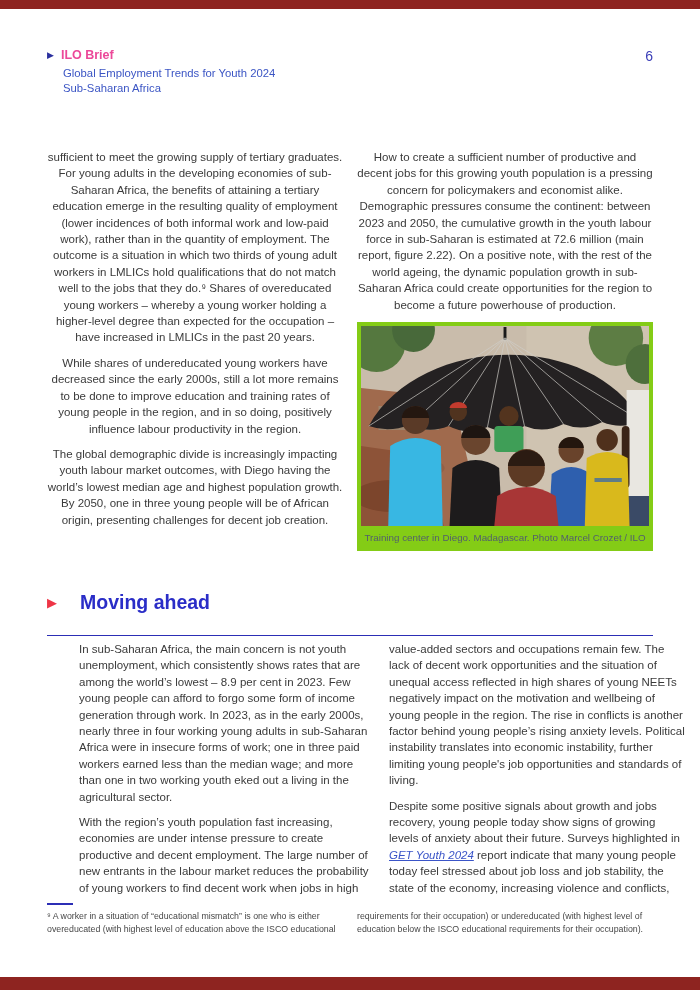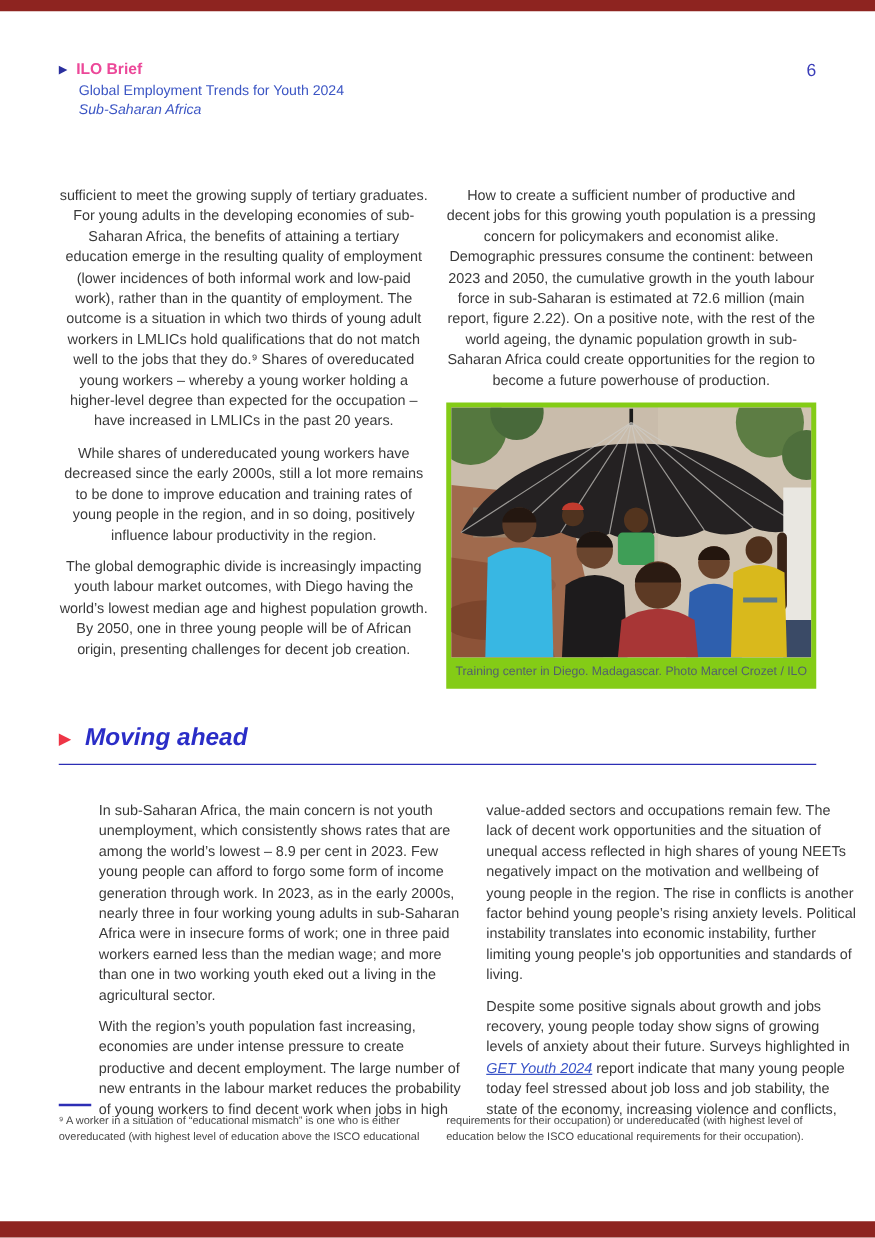--- a/index.html
+++ b/index.html
@@ -13,48 +13,48 @@
   .accent-bar.bottom { bottom:0; height:13px; }
 
   
   .header { position:absolute; top:48px; left:47px; right:47px; }
   .kicker-row { display:flex; align-items:center; gap:7px; }
   .tri { display:inline-block; line-height:1; }
   .tri.blue { color:#2a2f9e; font-size:9px; }
   .tri.red { color:#ee3546; font-size:13px; }
   .kicker { color:#ec4899; font-weight:bold; font-size:12.5px; }
   .header-title { color:#3b55c4; font-size:11.3px; margin-top:5px; margin-left:16px; }
-  .header-subtitle { color:#3b55c4; font-size:11.3px; font-style:italic; margin-top:3px; margin-left:16px; }
+  .header-subtitle { color:#3b55c4; font-size:11.3px; margin-top:3px; margin-left:16px; }
   .page-number { position:absolute; top:0; right:0; color:#3a3db8; font-size:14px; }
 
   
   .cols { position:absolute; left:47px; width:606px; display:grid;
           grid-template-columns:1fr 1fr; column-gap:14px; }
   .cols-top { top:149px;text-align:center; }
   .cols-bottom { top:641px;margin-left:32px; }
   .col p { margin:0 0 9px 0; font-size:11.5px; line-height:16.4px; color:#3a3a3a; }
   .col h3 { margin:13px 0 7px 0; font-size:11.8px; line-height:15px; color:#222222; font-weight:bold; }
 
   
   .figure { margin:6px 0 0 0; background:#84cc16; padding:4px; }
   .photo { height:200px; position:relative; overflow:hidden; background:#c9bcab; }
   .photo svg { display:block; }
   .caption { font-size:9.8px; color:#53606b; padding:6px 3px 3px 3px; line-height:12px; }
 
   
   .section { position:absolute; left:47px; right:47px; top:579px; }
   .section-title-row { display:flex; align-items:center; gap:11px; }
-  .section h2 { margin:0; font-size:19.5px; font-weight:bold; color:#2a2dc7;font-style:italic; }
+  .section h2 { margin:12px; font-size:19.5px; font-weight:bold; color:#2a2dc7; }
   .section-rule { border-top:1.5px solid #2c2eb5; margin-top:9px; }
 
   
   .doc-link { color:#3b55c8; font-style:italic; text-decoration:underline; }
 
   
-  .footnote { position:absolute; left:47px; width:606px; top:883px; }
+  .footnote { position:absolute; left:47px; width:606px; top:903px; }
   .footnote-rule { width:26px; border-top:2px solid #2c2eb5; }
   .footnote-cols { position:static; margin-top:5px; display:grid;
                    grid-template-columns:1fr 1fr; column-gap:14px; }
   .footnote-cols p { margin:0; font-size:8.8px; line-height:12.6px; color:#474747; }
 </style>
 </head>
 <body>
 
 <div class="accent-bar top"></div>
 

